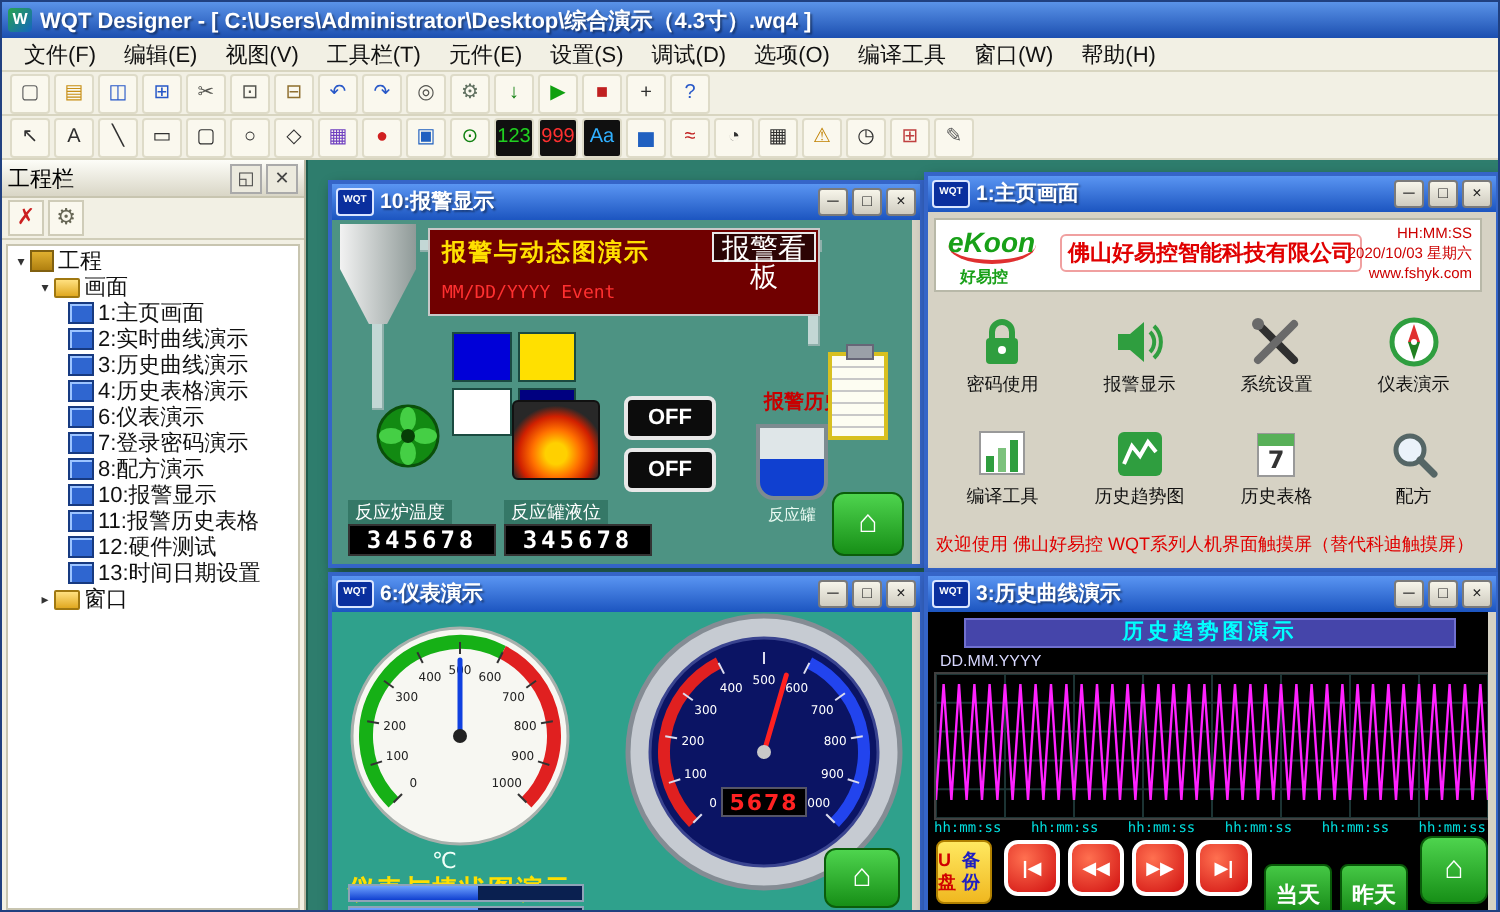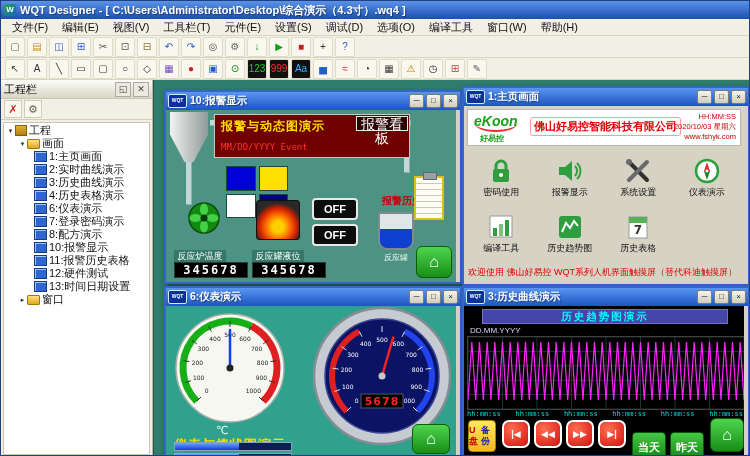--- a/index.html
+++ b/index.html
@@ -373,20 +373,27 @@
               </svg>
               <span class="tile-label">历史趋势图</span>
             </div>
             <div class="tile">
               <svg width="32" height="28" viewBox="0 0 32 28">
                 <rect x="7" y="4" width="18" height="21" fill="#fff" stroke="#999"></rect>
                 <rect x="7" y="4" width="18" height="6" fill="#58b058"></rect>
                 <text x="16" y="21" text-anchor="middle" font-size="12" font-weight="bold" fill="#333">7</text>
               </svg>
               <span class="tile-label">历史表格</span>
+            </div>
+            <div class="tile">
+              <svg width="32" height="28" viewBox="0 0 32 28">
+                <circle cx="14" cy="12" r="7" fill="#eaf2fa" stroke="#566" stroke-width="2.5"></circle>
+                <line x1="19" y1="17" x2="26" y2="24" stroke="#566" stroke-width="3.5" stroke-linecap="round"></line>
+              </svg>
+              <span class="tile-label">配方</span>
             </div>
           </div>
           <div class="marquee">欢迎使用 佛山好易控 WQT系列人机界面触摸屏（替代科迪触摸屏）！咨询电</div>
         </div>
       </div>
 
       <div class="cw" style="left:10px;top:206px;width:294px;">
         <div class="cw-titlebar">
           <span class="wqt-badge">WQT</span>
           <span class="cw-title">6:仪表演示</span>

